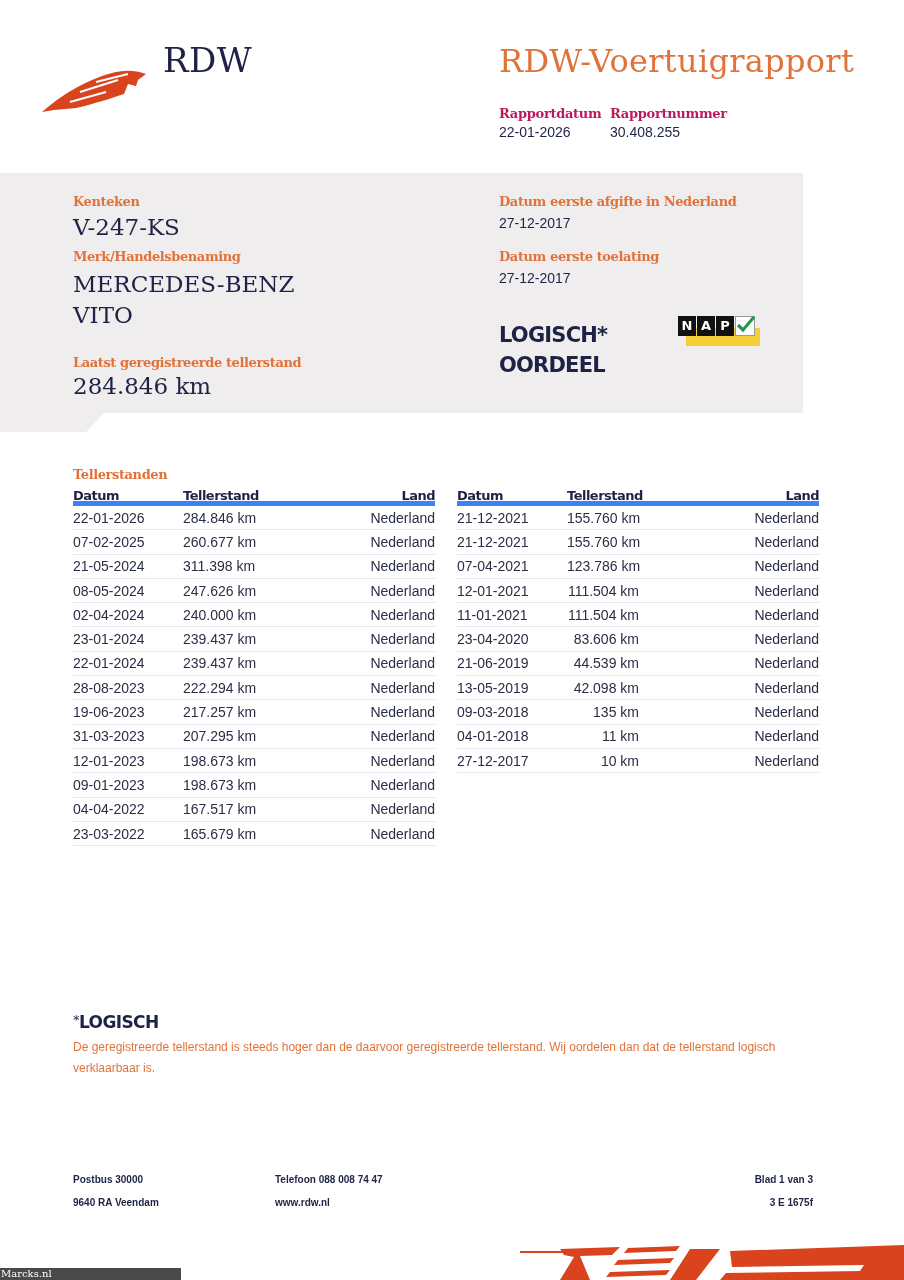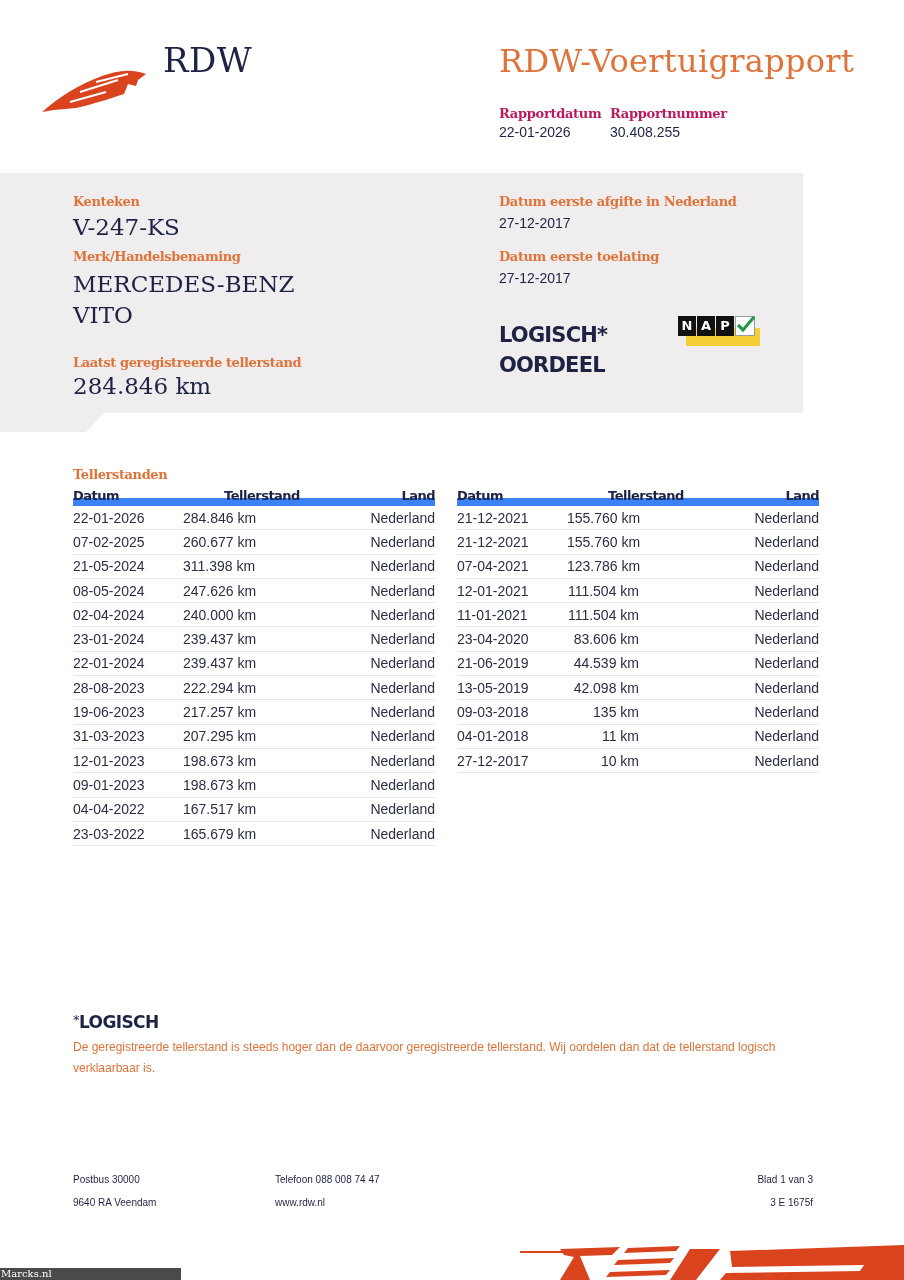--- a/index.html
+++ b/index.html
@@ -34,38 +34,38 @@
   .nap { position: absolute; left: 678px; top: 316px; width: 82px; height: 32px; }
   .nap-yellow { position: absolute; left: 8px; top: 12px; width: 74px; height: 18px; background: #f5cf36; }
   .nap-box { position: absolute; top: 0; width: 18px; height: 20px; background: #111; color: #fff; font-weight: bold;
              font-size: 13px; text-align: center; line-height: 20px; font-family: "DejaVu Sans", sans-serif; }
   .nap-check { position: absolute; left: 57px; top: 0; width: 20px; height: 20px; background: #fff; border: 1px solid #999; }
 
   
   .section-title { position: absolute; left: 73px; top: 467px; font-family: "DejaVu Serif", serif; font-weight: bold;
                    font-size: 13px; color: #e0733a; letter-spacing: -0.4px; }
   .tbl { position: absolute; top: 488px; width: 362px; }
-  .tbl-head { display: flex; height: 18px; border-bottom: 8px solid #3b82f6; font-family: "DejaVu Sans", sans-serif;
+  .tbl-head { display: flex; height: 18px; border-bottom: 5px solid #3b82f6; font-family: "DejaVu Sans", sans-serif;
               font-weight: bold; font-size: 13px; color: #1e2346; letter-spacing: -0.5px; }
   .tbl-row { display: flex; height: 24.3px; align-items: center; border-bottom: 1px solid #e8e8ec; font-size: 14px; color: #2a2e45; }
   .c-date { width: 110px; }
   .c-km { width: 72px; text-align: right; white-space: nowrap; }
-  .c-km-h { width: 110px; text-align: center; margin-left: 24px; }
+  .c-km-h { width: 110px; text-align: left; }
   .c-land { flex: 1; text-align: right; }
   .tbl-row .c-km { width: 72px; }
   .tbl-row .c-date { width: 110px; }
 
   
   .fn-title { position: absolute; left: 73px; top: 1012px; font-family: "DejaVu Sans", sans-serif; font-weight: bold;
               font-size: 17px; color: #1e2346; letter-spacing: -0.6px; }
   .fn-title .star { font-size: 13px; font-weight: normal; vertical-align: top; }
   .fn-text { position: absolute; left: 73px; top: 1037px; width: 720px; font-size: 12px; line-height: 21px; color: #e0733a; }
 
   
-  .foot { position: absolute; font-size: 10px; color: #1e2346; }
+  .foot { position: absolute; font-size: 10px; color: #1e2346; font-weight: bold; }
 
   
   .stripes { position: absolute; left: 520px; top: 1243px; width: 384px; height: 37px; }
   .watermark { position: absolute; left: 0; top: 1268px; width: 181px; height: 12px; background: #4a4a4a;
                color: #fff; font-size: 10px; line-height: 12px; padding-left: 1px; font-family: "DejaVu Serif", serif; }
 </style>
 </head>
 <body>
 
 <div class="logo">

